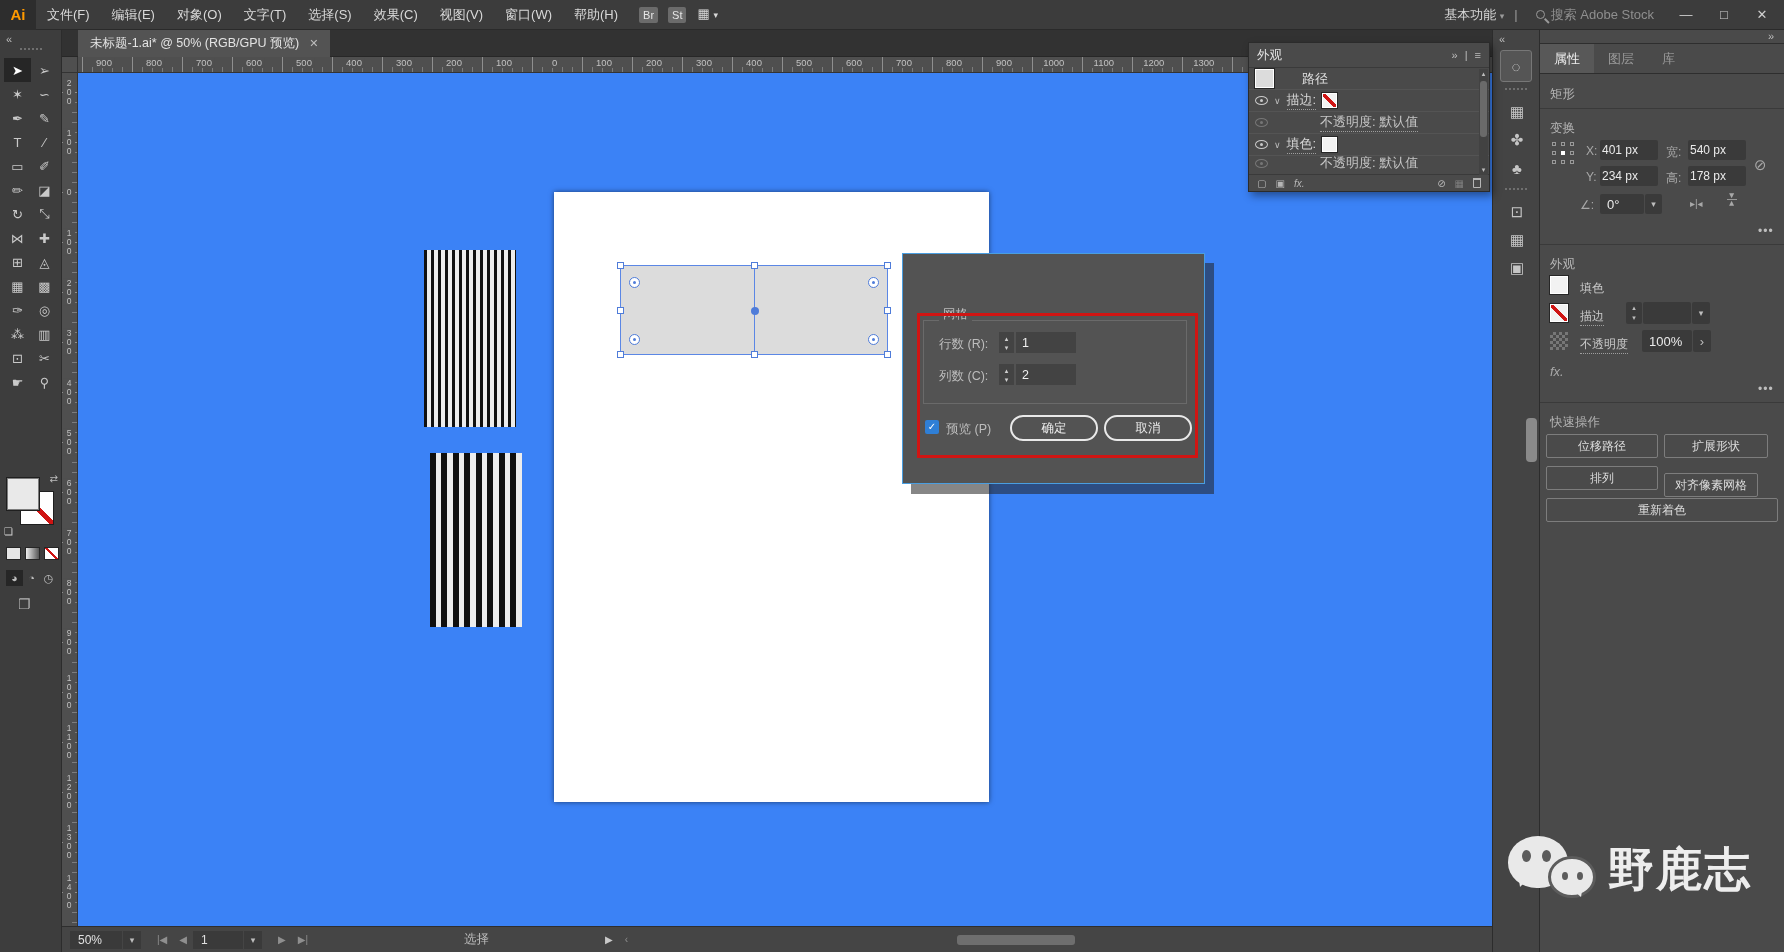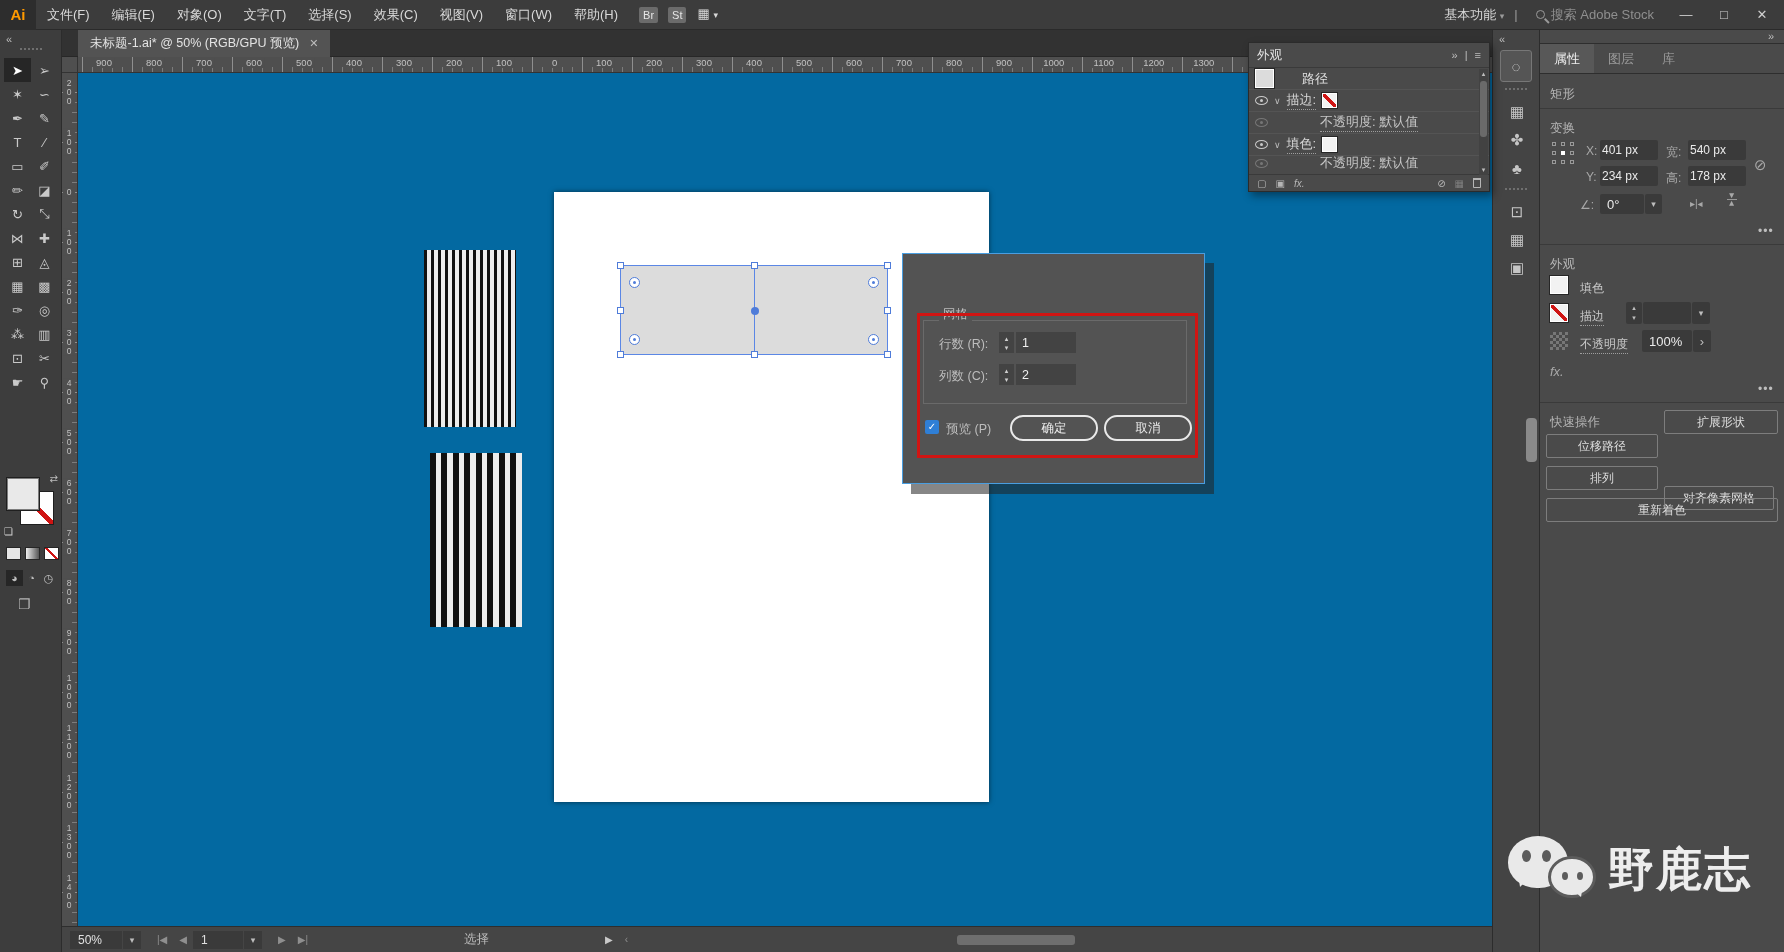--- a/index.html
+++ b/index.html
@@ -1,19 +1,19 @@
 <!DOCTYPE html>
 <html><head>
 <meta charset="utf-8">
 <style>
   *{margin:0;padding:0;box-sizing:border-box;}
   html,body{background:#2a2a2a;}
   #app{position:relative;width:1784px;height:952px;overflow:hidden;
        font-family:"Liberation Sans","DejaVu Sans",sans-serif;
-       background:#0369a1;color:#d6d6d6;font-size:13px;}
+       background:#3b82f6;color:#d6d6d6;font-size:13px;}
   .abs{position:absolute;}
 
   
   #menubar{left:0;top:0;width:1784px;height:30px;background:#3c3c3c;border-bottom:1px solid #2a2a2a;display:flex;align-items:center;}
   #ai-logo{width:36px;height:30px;background:#2d2d2d;color:#ff9a00;font-weight:bold;font-size:15px;display:flex;align-items:center;justify-content:center;}
   .menu-item{padding:0 11px;color:#d9d9d9;line-height:30px;white-space:nowrap;cursor:default;}
   .badge{background:#6b6b6b;color:#e6e6e6;font-size:11px;padding:2px 4px;border-radius:2px;margin-left:10px;}
   .mb-right{margin-left:auto;display:flex;align-items:center;gap:10px;padding-right:8px;}
   .dim{color:#9a9a9a;}
   #search-box{display:flex;align-items:center;gap:6px;padding:3px 8px;color:#8f8f8f;}
@@ -492,23 +492,23 @@
     <span class="seg" style="left:152px;top:272px;width:18px;height:22px;font-size:9px">▾</span>
     <span class="abs checker" style="left:10px;top:302px;width:18px;height:18px"></span>
     <span class="plabel dotted-u" style="left:40px;top:306px;color:#c9c9c9">不透明度</span>
     <span class="seg" style="left:102px;top:300px;width:50px;height:22px;color:#eaeaea;justify-content:flex-start;padding-left:7px">100%</span>
     <span class="seg" style="left:153px;top:300px;width:18px;height:22px">›</span>
     <span class="plabel" style="left:10px;top:334px;font-style:italic;font-size:13px">fx.</span>
     <span class="more-dots" style="left:218px;top:352px">•••</span>
     <div class="pdivider" style="top:372px"></div>
     <span class="abs psec-label" style="left:10px;top:384px">快速操作</span>
     <button class="qbtn" style="left:6px;top:404px;width:112px">位移路径</button>
-    <button class="qbtn" style="left:124px;top:380px;width:114px">扩展形状</button>
+    <button class="qbtn" style="left:124px;top:404px;width:104px">扩展形状</button>
     <button class="qbtn" style="left:6px;top:436px;width:112px">排列</button>
-    <button class="qbtn" style="left:124px;top:456px;width:110px">对齐像素网格</button>
+    <button class="qbtn" style="left:124px;top:443px;width:94px">对齐像素网格</button>
     <button class="qbtn" style="left:6px;top:468px;width:232px">重新着色</button>
   </div>
 
   <div class="abs" id="statusbar">
     <span class="sb-box" style="margin-left:8px;width:52px">50%</span>
     <span class="sb-chev">▾</span>
     <span class="sb-nav" style="margin-left:10px">|◀</span>
     <span class="sb-nav">◀</span>
     <span class="sb-box" style="width:50px">1</span>
     <span class="sb-chev">▾</span>

